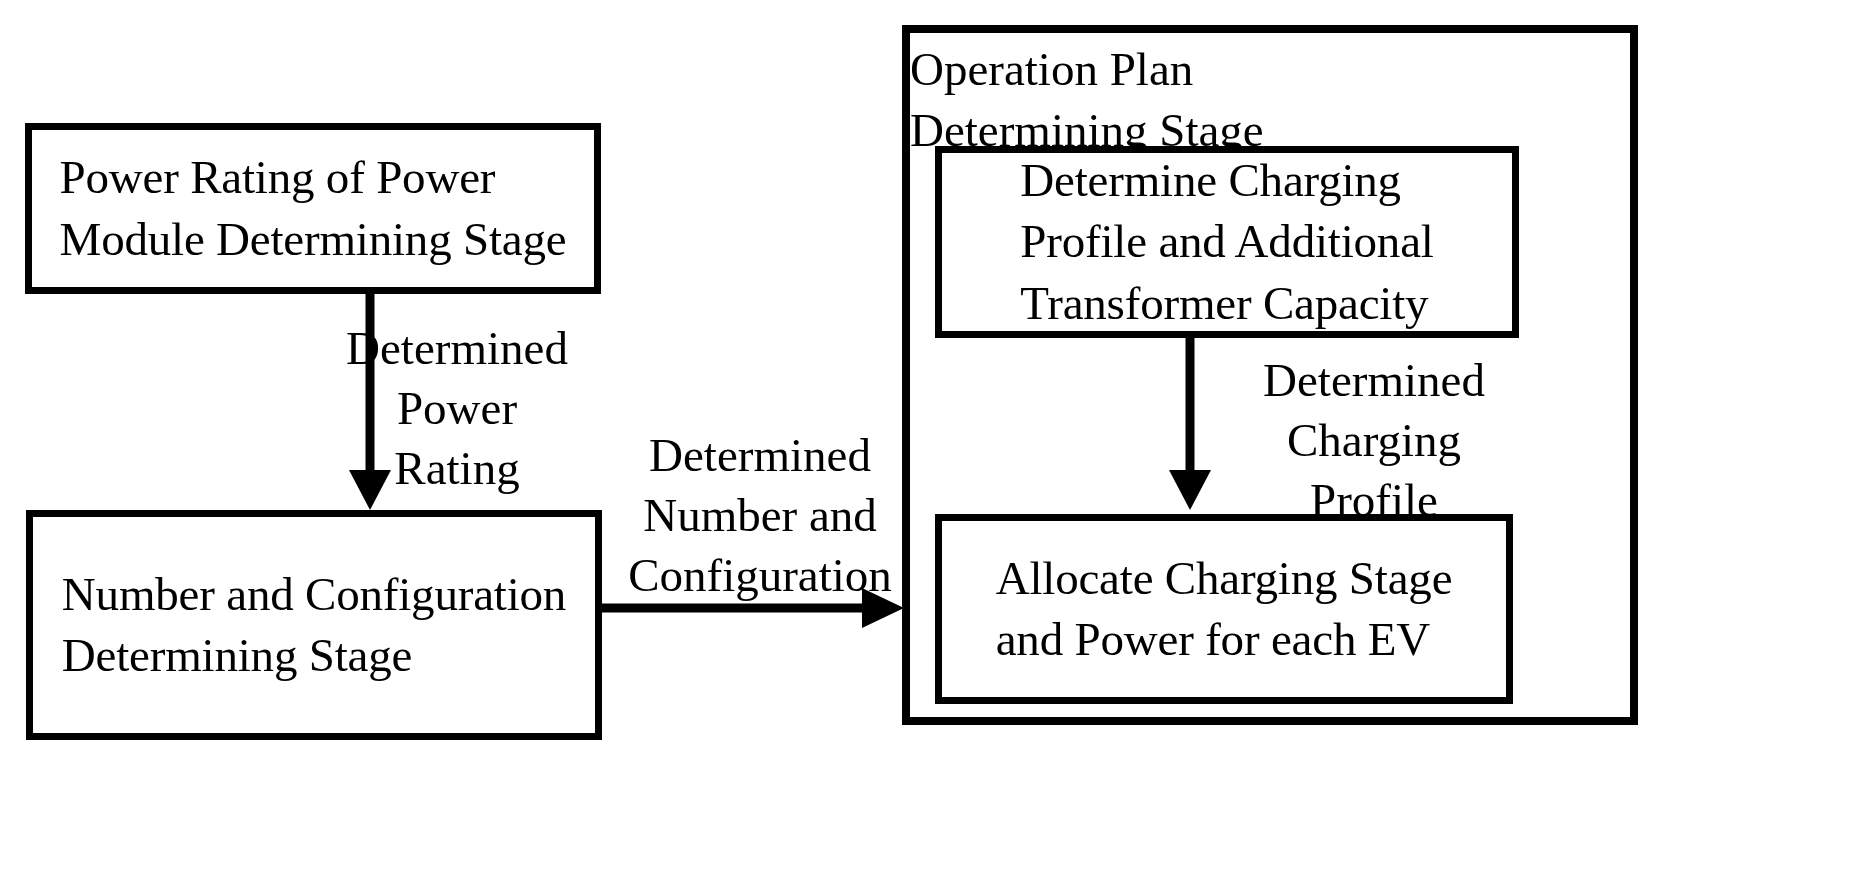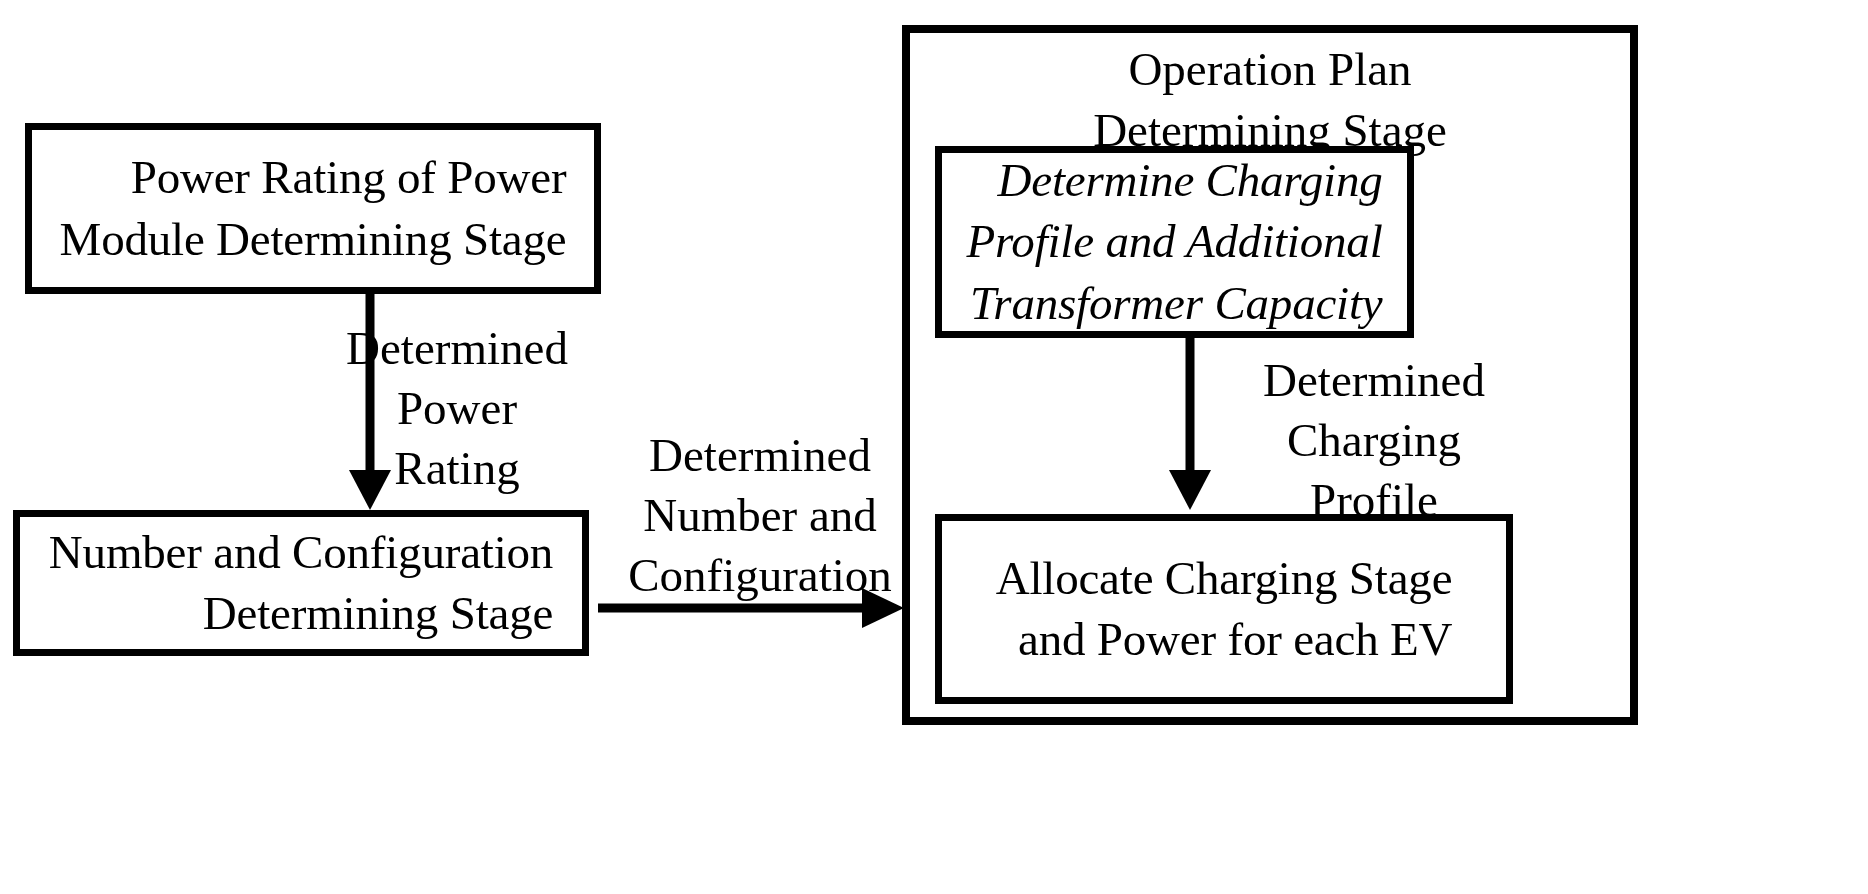--- a/index.html
+++ b/index.html
@@ -19,63 +19,63 @@
     overflow: hidden;
   }
   .box {
     position: absolute;
     box-sizing: border-box;
     border: 7px solid #000000;
     background: #ffffff;
     display: flex;
     align-items: center;
     justify-content: center;
-    text-align: right;
+    text-align: left;
   }
   .box-text {
     font-size: 47px;
     line-height: 1.30;
     letter-spacing: -0.2px;
     padding: 0 10px;
     white-space: pre-line;
   }
   .panel {
     position: absolute;
     box-sizing: border-box;
     border: 8px solid #000000;
     background: #ffffff;
   }
   .panel-title {
     position: absolute;
     left: 0;
     right: 0;
     top: 6px;
-    text-align: center;
+    text-align: left;
     font-size: 47px;
     line-height: 1.30;
     white-space: pre-line;
     font-family: Liberation Serif, serif;
   }
   .edge-label {
     position: absolute;
     text-align: center;
     font-size: 47px;
     line-height: 1.28;
     white-space: pre-line;
   }
   .arrow-svg {
     position: absolute;
     overflow: visible;
   }
 
   
   #box-power-rating      { left: 25px;  top: 123px; width: 576px; height: 171px; }
-  #box-number-config     { left: 13px;  top: 510px; width: 576px; height: 146px; }
+  #box-number-config     { left: 26px;  top: 510px; width: 576px; height: 230px; }
   #panel-operation-plan  { left: 902px; top: 25px;  width: 736px; height: 700px; }
-  #box-determine-profile { left: 935px; top: 146px; width: 479px; height: 192px; font-style: italic; }
+  #box-determine-profile { left: 935px; top: 146px; width: 584px; height: 192px; }
   #box-allocate-charging { left: 935px; top: 514px; width: 578px; height: 190px; }
 
   #label-determined-power   { left: 338px;  top: 318px; width: 238px; }
   #label-determined-number  { left: 612px;  top: 425px; width: 296px; }
   #label-determined-profile { left: 1243px; top: 350px; width: 262px; }
 </style>
 </head>
 <body>
 
 <div id="canvas">

